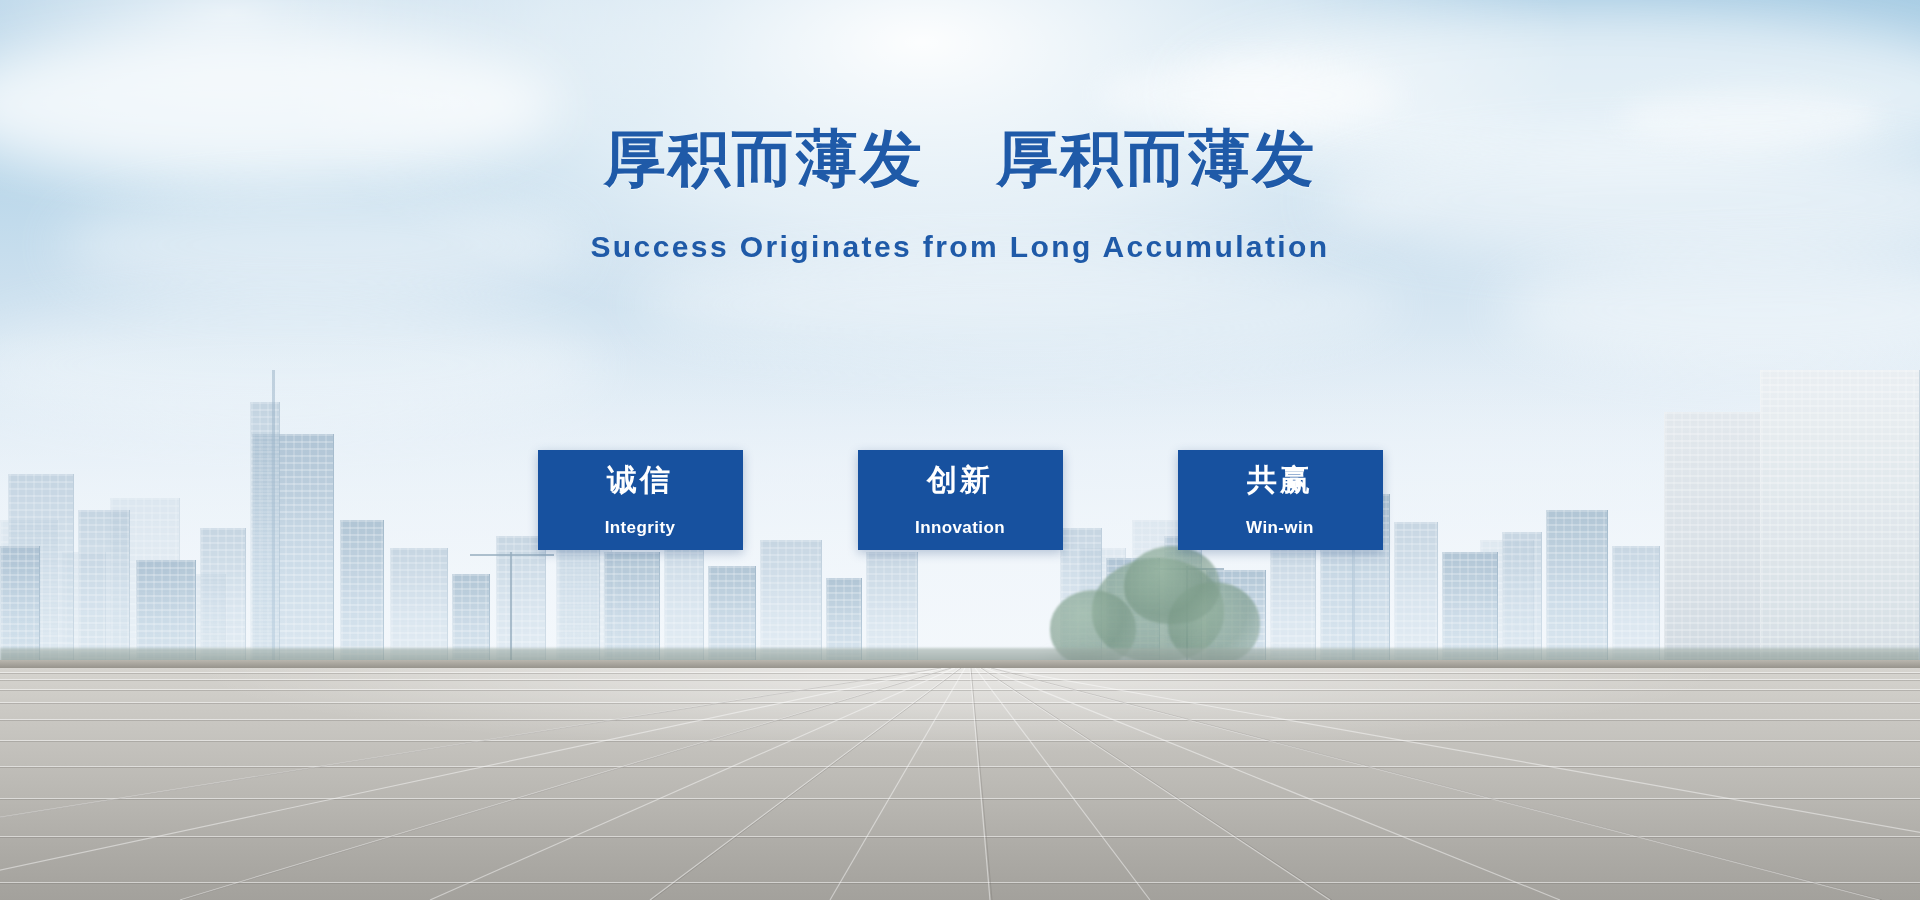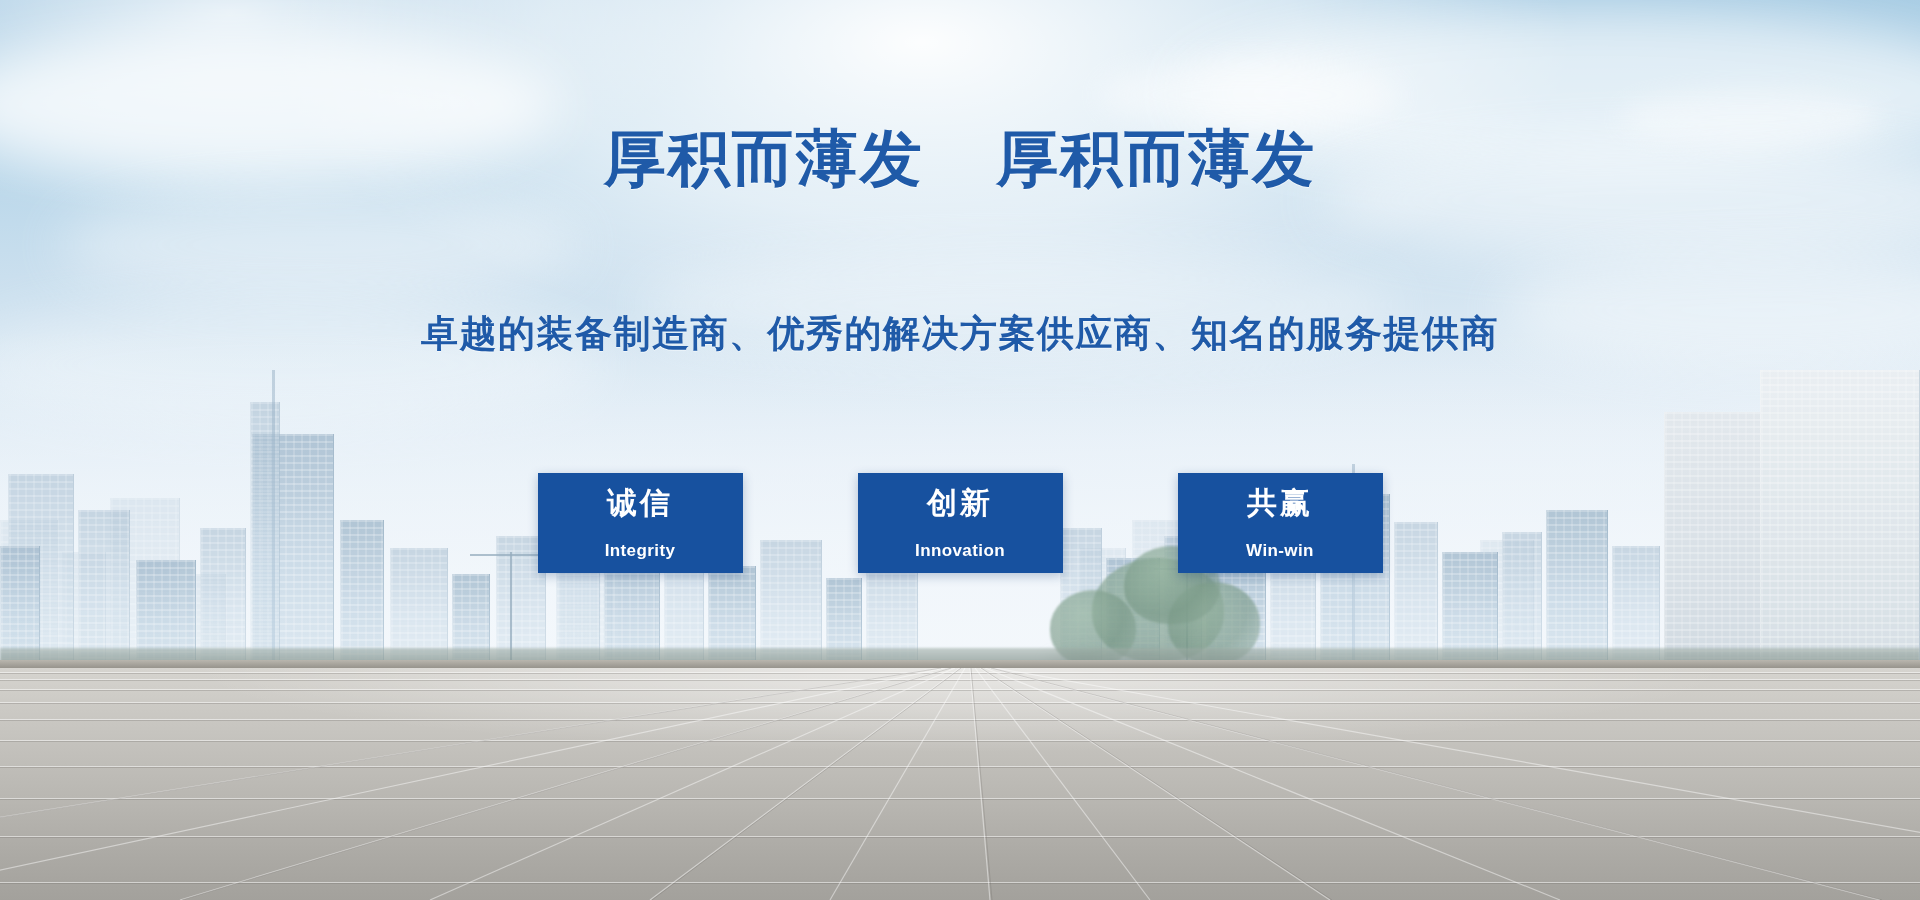--- a/index.html
+++ b/index.html
@@ -125,21 +125,21 @@
   }
 
   .h2-en {
     position:absolute; left:0; top:370px; width:1920px; text-align:center;
     font-size:19px; font-weight:bold; color:#1f5aa8;
     letter-spacing:.7px; line-height:1;
   }
 
   
   .cards {
-    position:absolute; left:0; top:473px; width:1920px;
+    position:absolute; left:0; top:450px; width:1920px;
     display:flex; justify-content:center; gap:115px;
   }
   .card {
     width:205px; height:100px; background:#17519f;
     display:flex; flex-direction:column; align-items:center; justify-content:center;
     box-shadow:0 3px 10px rgba(20,60,120,.28);
   }
   .card-cn {
     font-size:30px; font-weight:bold; color:#ffffff;
     letter-spacing:3px; line-height:1.05;
@@ -285,22 +285,22 @@
   </svg>
 
   <div class="content">
 
     <div class="h1">
       <span>厚积而薄发</span>
       <span class="gap"></span>
       <span>厚积而薄发</span>
     </div>
 
-
-    <div class="h2">卓越的装备制造商、优秀的解决方案供应商、知名的服务提供商</div>
+    <div class="h1-en">Success Originates from Long Accumulation</div>
+
 
 
     <div class="cards">
       <div class="card">
         <div class="card-cn">诚信</div>
         <div class="card-en">Integrity</div>
       </div>
       <div class="card">
         <div class="card-cn">创新</div>
         <div class="card-en">Innovation</div>

